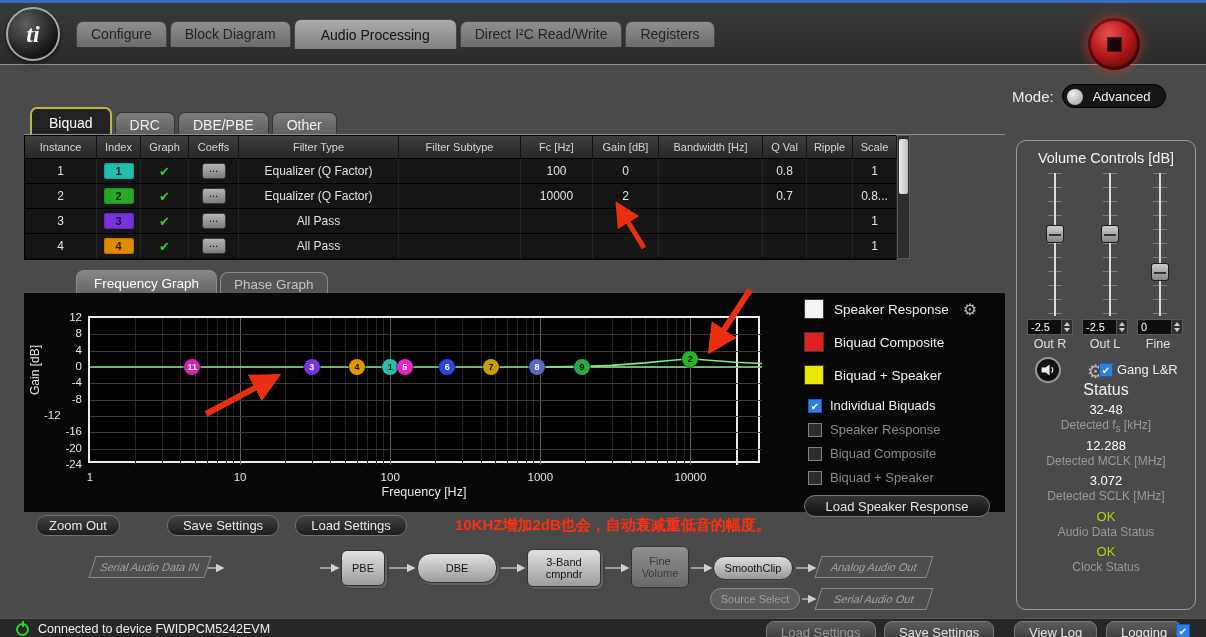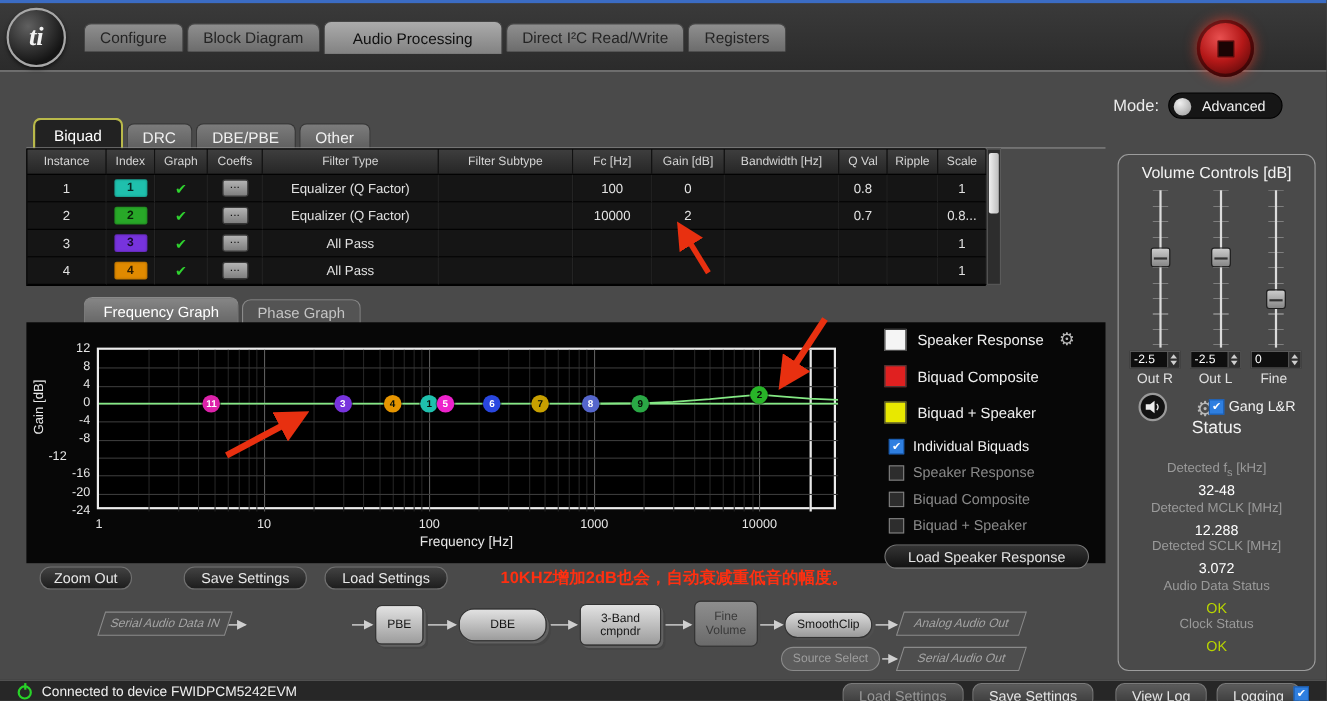--- a/index.html
+++ b/index.html
@@ -126,21 +126,21 @@
     display:flex; cursor:text; }
   .spin .val { flex:1; color:#fff; font-size:11px; line-height:14px; padding-left:3px; }
   .spin .arrows { width:11px; background:#2e2e2e; border-left:1px solid #555; display:flex;
     flex-direction:column; align-items:center; justify-content:center; gap:2px; }
   .tri-up { width:0; height:0; border-left:3px solid transparent; border-right:3px solid transparent; border-bottom:4px solid #cfcfcf; }
   .tri-dn { width:0; height:0; border-left:3px solid transparent; border-right:3px solid transparent; border-top:4px solid #cfcfcf; }
   .vlabel { position:absolute; color:#e0e0e0; font-size:12.5px; text-align:center; width:50px; }
   .spk-btn { position:absolute; width:26px; height:26px; border-radius:50%; background:#121212;
     border:2px solid #9a9a9a; display:flex; align-items:center; justify-content:center; cursor:pointer; }
   .status-title { position:absolute; width:100%; text-align:center; color:#f2f2f2; font-size:16px; }
-  .st-val { position:absolute; width:100%; text-align:center; color:#fff; font-size:13px;margin-top:36px; }
+  .st-val { position:absolute; width:100%; text-align:center; color:#fff; font-size:13px; }
   .st-lab { position:absolute; width:100%; text-align:center; color:#9a9a9a; font-size:12px; }
   .st-ok { color:#b8d400; }
 
   
   .statusbar { left:0; top:618px; width:1206px; height:19px; background:#272727; border-top:1px solid #565656; }
   .power-icon { position:absolute; left:16px; top:4px; width:13px; height:13px; border:2px solid #28d428; border-radius:50%; }
   .power-icon::after { content:""; position:absolute; left:3.5px; top:-4px; width:2px; height:6px; background:#28d428; }
   .conn-text { position:absolute; left:38px; top:3px; color:#f0f0f0; font-size:12.5px; }
   .sb-btn { position:absolute; top:621px; height:22px; background:linear-gradient(#5c5c5c,#383838);
     border:1px solid #7a7a7a; border-radius:8px; color:#e4e4e4; font-size:13px; padding:0 14px;

